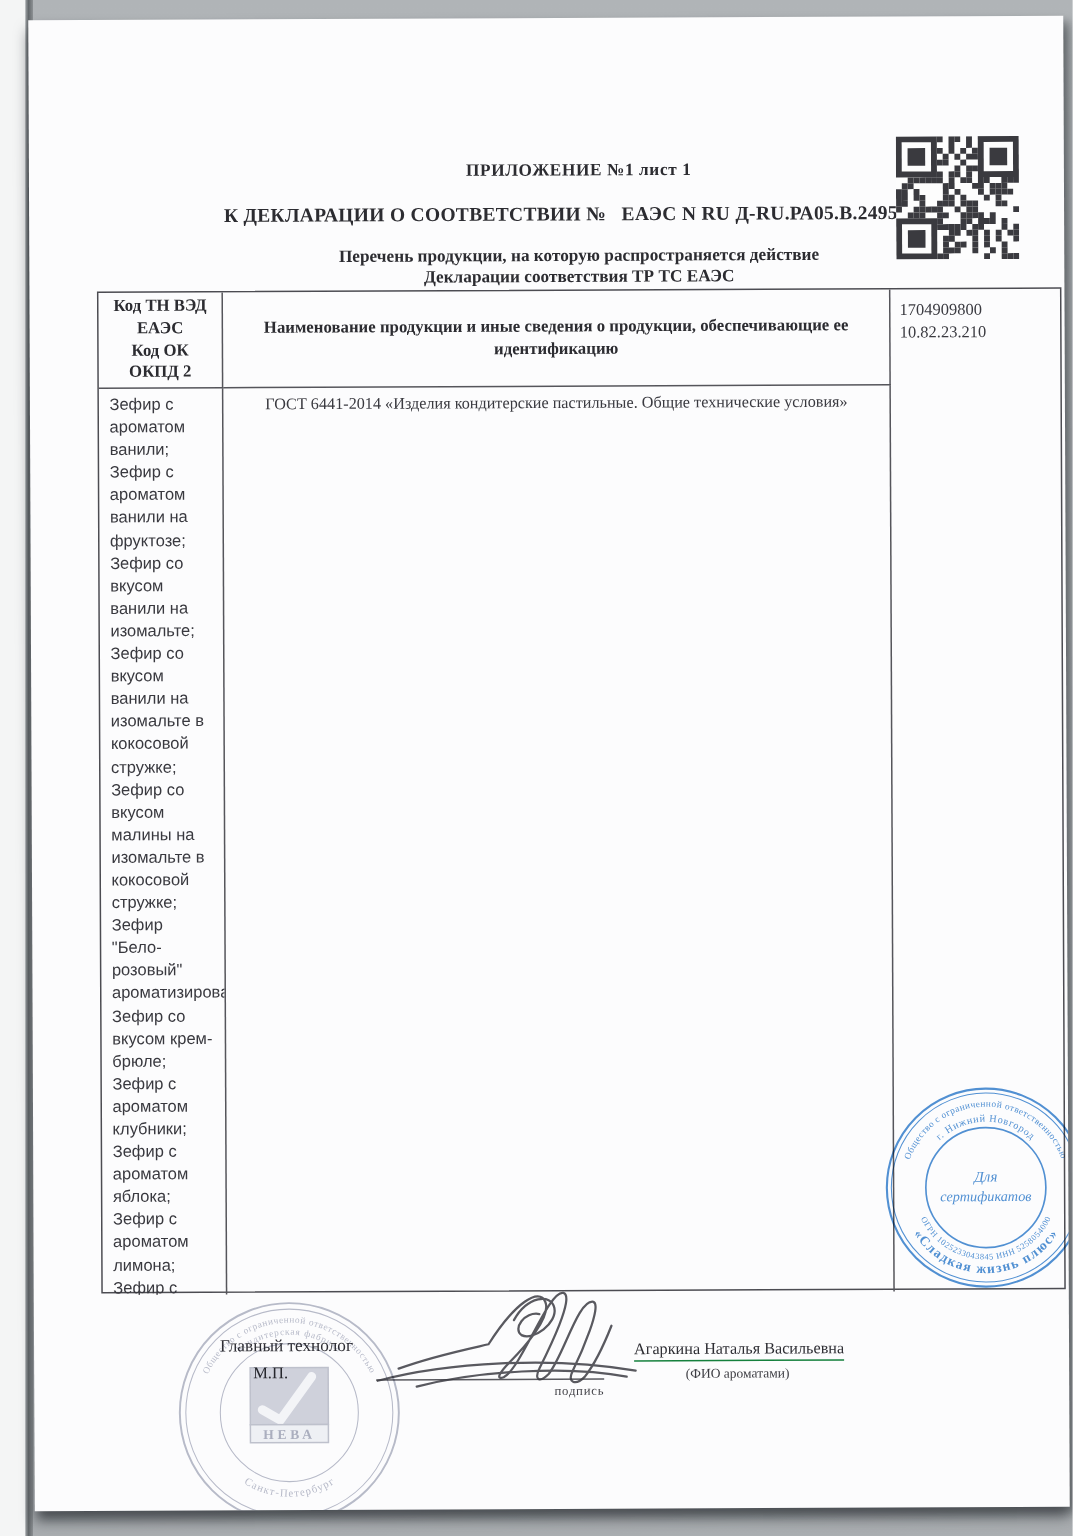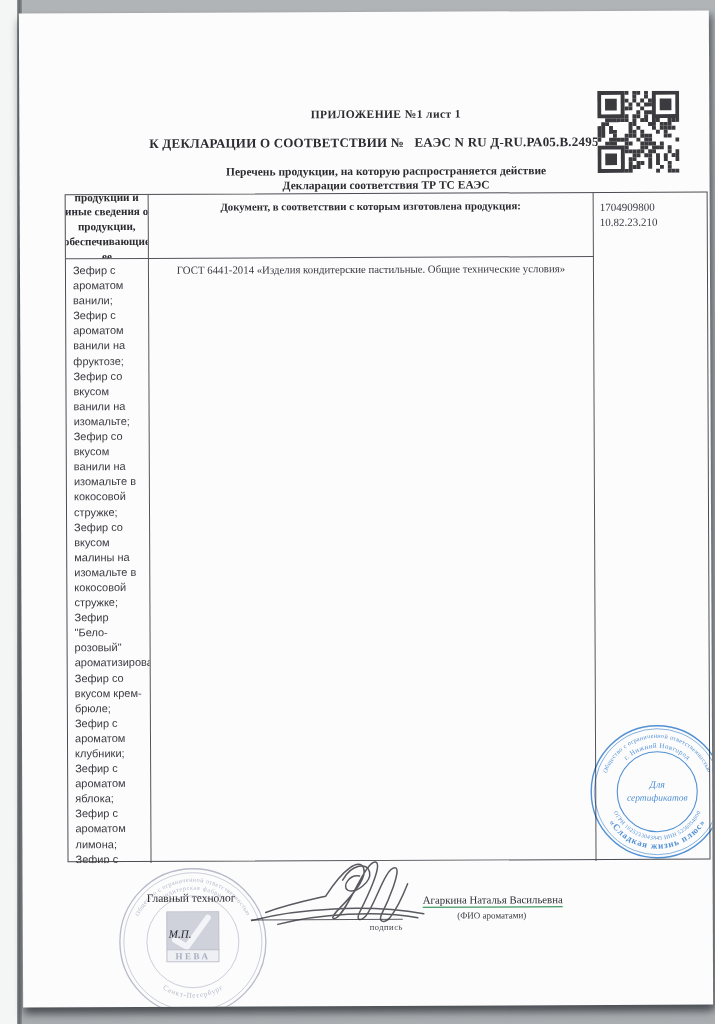--- a/index.html
+++ b/index.html
@@ -26,21 +26,21 @@
   .hcell{display:flex;align-items:center;justify-content:center;text-align:center;
       font-weight:bold;font-size:11.2px;line-height:1.32;color:#2c2c31;padding:2px 4px;}
   .hcell.small{font-size:10.8px;align-items:flex-start;padding-top:5px;}
   .pre{white-space:pre-line;}
   .codes-cell{font-size:11px;color:#3a3a40;text-align:left;padding:7px 2px 0 6px;line-height:1.35;}
   .products-cell{font-family:"Liberation Sans",sans-serif;font-size:11px;line-height:15.1px;
       color:#39393f;text-align:left;padding:4px 6px 0 7px;letter-spacing:0;}
   .doc-cell{font-size:10.8px;color:#3a3a40;text-align:center;padding:4px 5px 0 5px;line-height:1.35;}
   .footer{position:absolute;left:0;top:849px;width:690px;color:#2e2e34;}
   .role{position:absolute;left:124px;top:30px;font-size:11.5px;}
-  .mp{position:absolute;left:146px;top:66px;font-size:11px;font-style:italic;}
+  .mp{position:absolute;left:146px;top:48px;font-size:11px;}
   .sigline{position:absolute;left:228px;top:58px;width:152px;border-bottom:1.2px solid #5a5a60;}
   .sigcap{position:absolute;left:228px;top:61px;width:152px;text-align:right;font-size:8.5px;color:#44444a;letter-spacing:.5px;}
   .name{position:absolute;left:400px;top:33px;font-size:10.8px;border-bottom:1px solid #15803d;padding-bottom:1px;}
   .namecap{position:absolute;left:400px;top:50px;width:138px;text-align:center;font-size:9px;color:#3c3c42;}
   .sig-svg{position:absolute;left:225px;top:838px;width:180px;height:85px;}
   .stamp{position:absolute;mix-blend-mode:multiply;}
   .stamp-gray{left:92px;top:851px;width:156px;height:156px;opacity:.8;}
   .stamp-blue{left:565px;top:711px;width:140px;height:140px;opacity:.9;}
   svg text{font-family:"Liberation Serif",serif;}
 </style>
@@ -212,22 +212,24 @@
         <rect x="7.619047619047619" y="7.619047619047619" width="11.428571428571427" height="11.428571428571427" fill="#3a3a3f"></rect>
         <rect x="53.33333333333333" y="0" width="26.666666666666664" height="26.666666666666664" fill="#3a3a3f"></rect>
         <rect x="57.14285714285714" y="3.8095238095238093" width="19.047619047619047" height="19.047619047619047" fill="#fdfdfd"></rect>
         <rect x="60.95238095238095" y="7.619047619047619" width="11.428571428571427" height="11.428571428571427" fill="#3a3a3f"></rect>
         <rect x="0" y="53.33333333333333" width="26.666666666666664" height="26.666666666666664" fill="#3a3a3f"></rect>
         <rect x="3.8095238095238093" y="57.14285714285714" width="19.047619047619047" height="19.047619047619047" fill="#fdfdfd"></rect>
         <rect x="7.619047619047619" y="60.95238095238095" width="11.428571428571427" height="11.428571428571427" fill="#3a3a3f"></rect>
       </svg>
 
     <div class="main-table">
+      <div class="cell hcell pre">Код ТН ВЭД
+ЕАЭС
+Код ОК ОКПД 2</div>
       <div class="cell hcell">Наименование продукции и иные сведения о продукции, обеспечивающие ее идентификацию</div>
-      <div class="cell hcell small">Документ, в соответствии с которым изготовлена продукция:</div>
       <div class="cell last-row codes-cell pre">1704909800
 10.82.23.210</div>
       <div class="cell last-row products-cell">Зефир с ароматом ванили; Зефир с ароматом ванили на фруктозе; Зефир со вкусом ванили на изомальте; Зефир со вкусом ванили на изомальте в кокосовой стружке; Зефир со вкусом малины на изомальте в кокосовой стружке; Зефир "Бело-розовый" ароматизированный; Зефир со вкусом крем-брюле; Зефир с ароматом клубники; Зефир с ароматом яблока; Зефир с ароматом лимона; Зефир с ароматом клюквы; Зефир «Сливочная нежность» ароматизированный; Зефир со вкусом сливок; Зефир со вкусом сгущённого молока; Зефир со вкусом малины; Зефир с ароматом абрикоса; Зефир с ароматом дыни; Зефир с ароматом клубники; Зефир с ароматом киви; Зефир с ароматом манго; Зефир с ароматом мандарина; Зефир с ароматом банана; Зефир со вкусом вишни; Зефир со вкусом пломбира; Зефир со вкусом торта "Red velvet"; Зефир со вкусом торта "Ред вельвет"; Зефир со вкусом черничного тарта «DONI ZEFIRONI»; Зефир со вкусом черничного тарта; Зефир со вкусом чизкейка; Зефир со вкусом шоколадного брауни «DONI ZEFIRONI»; Зефир со вкусом шоколадного брауни; Зефир со вкусом шоколадного фондю; Зефир со вкусом айриш крим; Зефир со вкусом ирландского крема; Зефир со вкусом вишневого ликера; Зефир со вкусом имбирного печенья; Зефир со вкусом шампанского; Зефир со вкусом облепихи; Зефир со вкусом марципана; Зефир со вкусом черной смородины; Зефир со вкусом глинтвейна; Зефир «DA» с ванильно-клубничным вкусом; Зефир со вкусами банана и клубники; Зефир со вкусами малины и сливок; Зефир со вкусами малины и персика; Зефир со вкусом крыжовника; Мини-зефир с ароматом ванили; Мини-зефир с ароматом клюквы; Мини-зефир «Ассорти» ароматизированный; Мини-зефир с ароматом банана; Мини-зефир с ароматом клубники; Мини-зефир со вкусом "Тутти-Фрутти"; Мини-зефир со вкусом колы; Мини-зефир со вкусом тоффи-попкорна; Мини-зефир со вкусом малины; Мини-зефир со вкусом черной смородины; Мини-зефир "Яблочный"; Мини-зефир "Сливовый" Зефир «Ассорти» ароматизированный; Зефир ароматизированный "DONI ZEFIRONI" ассорти; Зефир с ароматами манго и дыни "DONI ZEFIRONI" ассорти; Зефир с ароматами банана и мандарина "DONI ZEFIRONI" ассорти; Зефир с ароматами манго, дыни, банана и мандарина "DONI ZEFIRONI" ассорти; Зефир ароматизированный ассорти "Десертные вкусы"; Зефир с ароматами мандарина и имбирного печенья ассорти; Зефир с ароматом мандарина и со вкусом имбирного печенья ассорти; Зефир ассорти "DONI ZEFIRONI" со вкусами торта "Ред вельвет" и чизкейка; Зефир ассорти "DONI ZEFIRONI" со вкусами торта " Red velvet " и чизкейка; Зефир со вкусами малины и облепихи "DONI ZEFIRONI" ассорти; Зефир с ароматами дыни и киви "DONI ZEFIRONI" ассорти; Зефир со вкусами марципана и яблока "DONI ZEFIRONI" ассорти; Зефир со вкусом марципана и с ароматом яблока "DONI ZEFIRONI" ассорти;</div>
       <div class="cell last-row doc-cell">ГОСТ 6441-2014 «Изделия кондитерские пастильные. Общие технические условия»</div>
     </div>
 
     <div class="footer">
       <div class="role">Главный технолог</div>
       <div class="mp">М.П.</div>
       <div class="sigline"></div>

